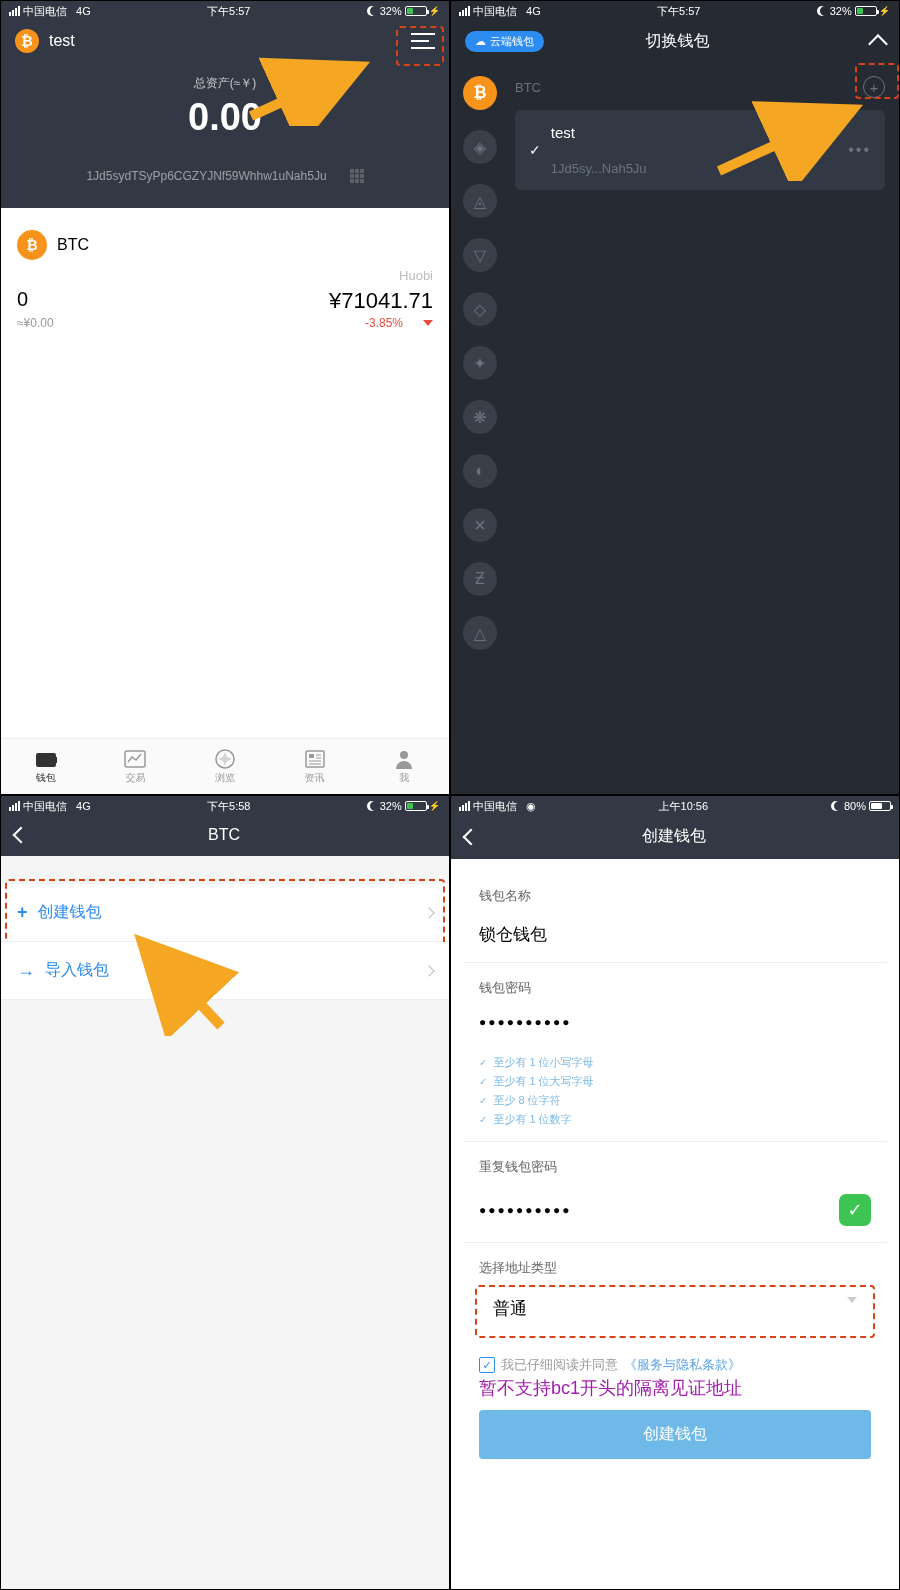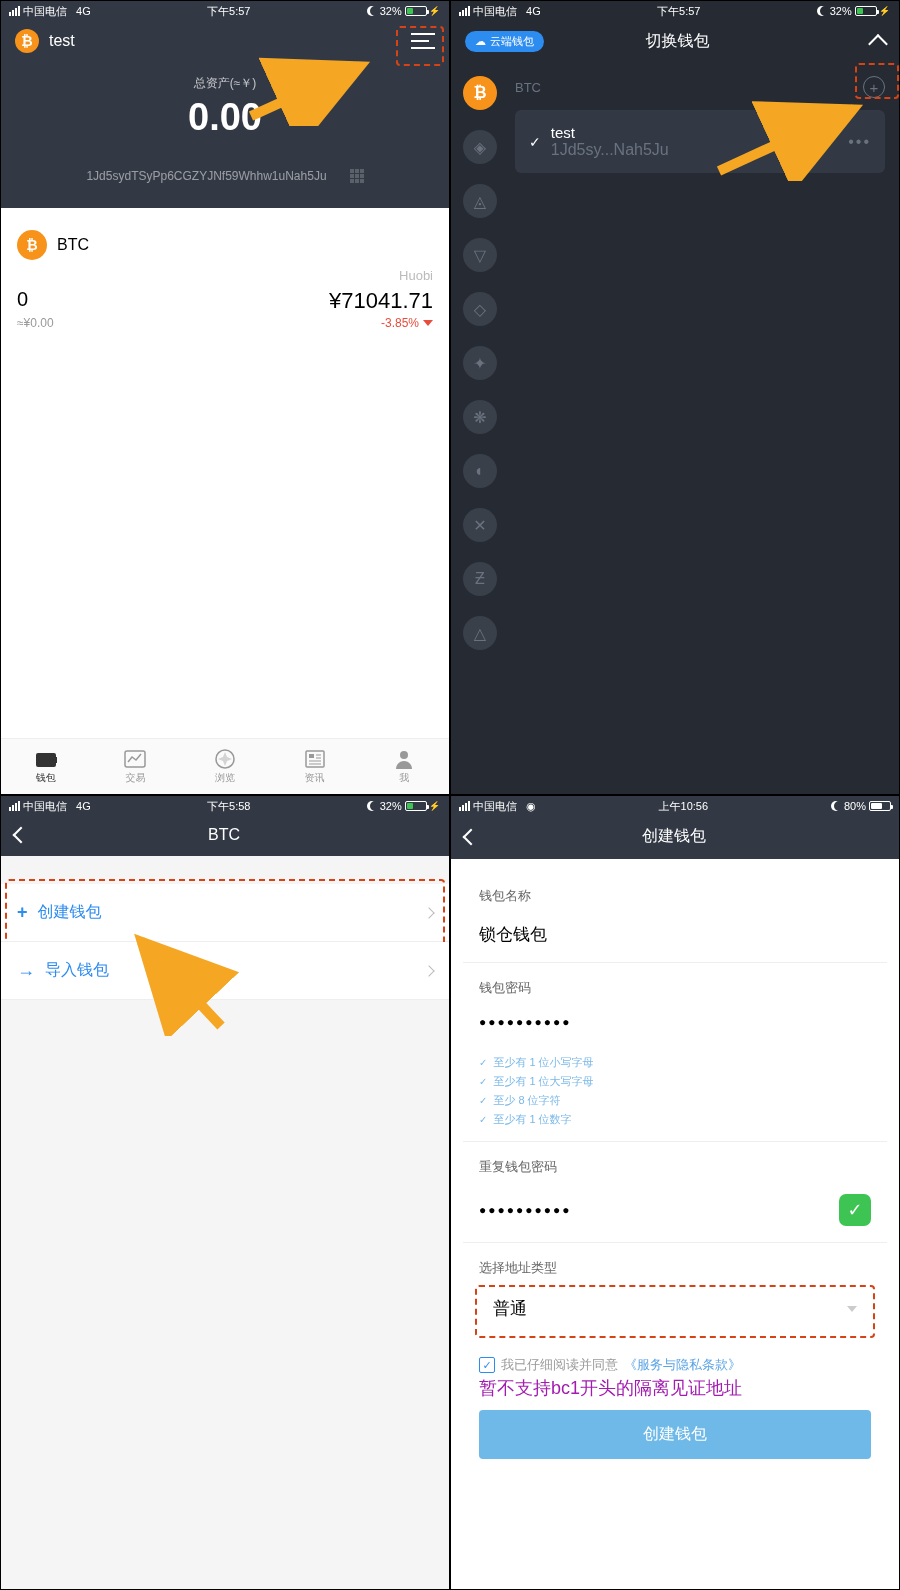--- a/index.html
+++ b/index.html
@@ -35,21 +35,21 @@
 .qr-icon{display:grid;grid-template-columns:repeat(3,4px);grid-template-rows:repeat(3,4px);gap:1px}
 .qr-icon span{background:rgba(255,255,255,.4)}
 .p1-list{background:#fff;padding:16px}
 .p1-row{display:flex;align-items:center;gap:10px;padding:6px 0}
 .p1-row-line2{display:flex;justify-content:space-between;padding:4px 0 2px}
 .p1-coin-name{font-size:16px;font-weight:500}
 .p1-exchange{font-size:13px;color:#bbb}
 .p1-holding{font-size:20px}
 .p1-price{font-size:22px;text-align:right}
 .p1-sub{display:flex;justify-content:space-between;font-size:12px;color:#999}
-.p1-change{color:#e74c3c;display:flex;align-items:center;gap:4px}
+.p1-change{color:#e74c3c;display:flex;align-items:center;gap:20px}
 .tri-down{width:0;height:0;border-left:5px solid transparent;border-right:5px solid transparent;border-top:6px solid #e74c3c}
 .p1-tabbar{position:absolute;bottom:0;left:0;right:0;height:56px;border-top:1px solid #eee;display:flex;background:#fafafa}
 .p1-tab{flex:1;display:flex;flex-direction:column;align-items:center;justify-content:center;gap:2px;font-size:10px;color:#999}
 .p1-tab.active{color:#333}
 .tab-icon{width:22px;height:20px;display:flex;align-items:center;justify-content:center}
 .arrow-ann{position:absolute;pointer-events:none;z-index:5}
 
 
 .p2{background:#252a33;color:#fff}
 .p2-head{display:flex;align-items:center;padding:10px 14px 14px}
@@ -61,42 +61,42 @@
 .coin-circle{width:34px;height:34px;border-radius:50%;display:flex;align-items:center;justify-content:center;font-size:16px}
 .coin-btc{background:#f7931a;color:#fff;font-weight:bold}
 .coin-dim{background:#3a4049;color:#6a7280}
 .p2-main{flex:1;padding:10px 14px 10px 6px;position:relative}
 .p2-section-label{font-size:13px;color:#6a7280;margin-bottom:12px;display:flex;justify-content:space-between;align-items:center}
 .plus-circle{width:22px;height:22px;border:1.5px solid #6a7280;border-radius:50%;display:flex;align-items:center;justify-content:center;color:#6a7280;font-size:15px}
 .wallet-card{background:#323944;border-radius:6px;padding:14px;display:flex;align-items:center;gap:10px}
 .check-mark{color:#fff;font-size:14px}
 .wallet-info{flex:1}
 .wallet-name{font-size:15px}
-.wallet-addr{font-size:16px;color:#6a7280;margin-top:0}
+.wallet-addr{font-size:13px;color:#6a7280;margin-top:20px}
 .dots{color:#6a7280;letter-spacing:2px}
 
 
 .p3{background:#f5f5f5}
 .p3-head{background:#323944;color:#fff;display:flex;align-items:center;padding:10px 14px 12px}
 .back-chev{width:12px;height:12px;border-left:2px solid #fff;border-bottom:2px solid #fff;transform:rotate(45deg)}
 .p3-title{flex:1;text-align:center;font-size:16px;margin-left:-14px}
 .p3-item{background:#fff;padding:18px 16px;display:flex;align-items:center;gap:10px;border-bottom:1px solid #eee;position:relative;margin-top:28px}
 .p3-item+.p3-item{margin-top:0}
 .p3-item-txt{flex:1;font-size:16px;color:#2d8cf0}
 .plus-sm{color:#2d8cf0;font-size:18px;font-weight:bold}
 .arrow-sm{color:#2d8cf0;font-size:18px}
 .chev-right{width:8px;height:8px;border-right:1.5px solid #bbb;border-top:1.5px solid #bbb;transform:rotate(45deg)}
 
 
 .p4{background:#fff}
 .p4-head{background:#323944;color:#fff;display:flex;align-items:center;padding:10px 14px 12px}
 .p4-title{flex:1;text-align:center;font-size:16px;margin-left:-14px}
 .p4-form{padding:12px}
 .p4-label{font-size:13px;color:#666;padding:16px 16px 8px;background:#fff}
-.p4-input{padding:10px 16px 16px;border-bottom:1px solid #eee;font-size:17px;background:#fff;display:flex;align-items:center;justify-content:space-between}
+.p4-input{padding:10px 16px 16px;border-bottom:1px solid #eee;font-size:17px;background:#fff;display:flex;justify-content:space-between}
 .p4-reqs{padding:8px 16px 12px;background:#fff}
 .p4-req{font-size:11px;color:#7ab8e8;padding:2px 0;display:flex;align-items:center;gap:6px}
 .req-check{color:#7ab8e8;font-size:10px}
 .p4-confirm{display:flex;align-items:center;gap:10px}
 .green-check{width:32px;height:32px;background:#3ec452;border-radius:7px;display:flex;align-items:center;justify-content:center;color:#fff;font-size:18px}
 .tri-dim{width:0;height:0;border-left:5px solid transparent;border-right:5px solid transparent;border-top:6px solid #ccc}
 .p4-terms{padding:18px 16px 0;font-size:13px;color:#999;display:flex;align-items:center;gap:6px}
 .terms-check{width:16px;height:16px;border:1px solid #2d8cf0;border-radius:2px;display:flex;align-items:center;justify-content:center;color:#2d8cf0;font-size:11px}
 .terms-link{color:#5ba4e5}
 .p4-warn{color:#a21caf;font-size:18px;padding:2px 16px;font-weight:500}

